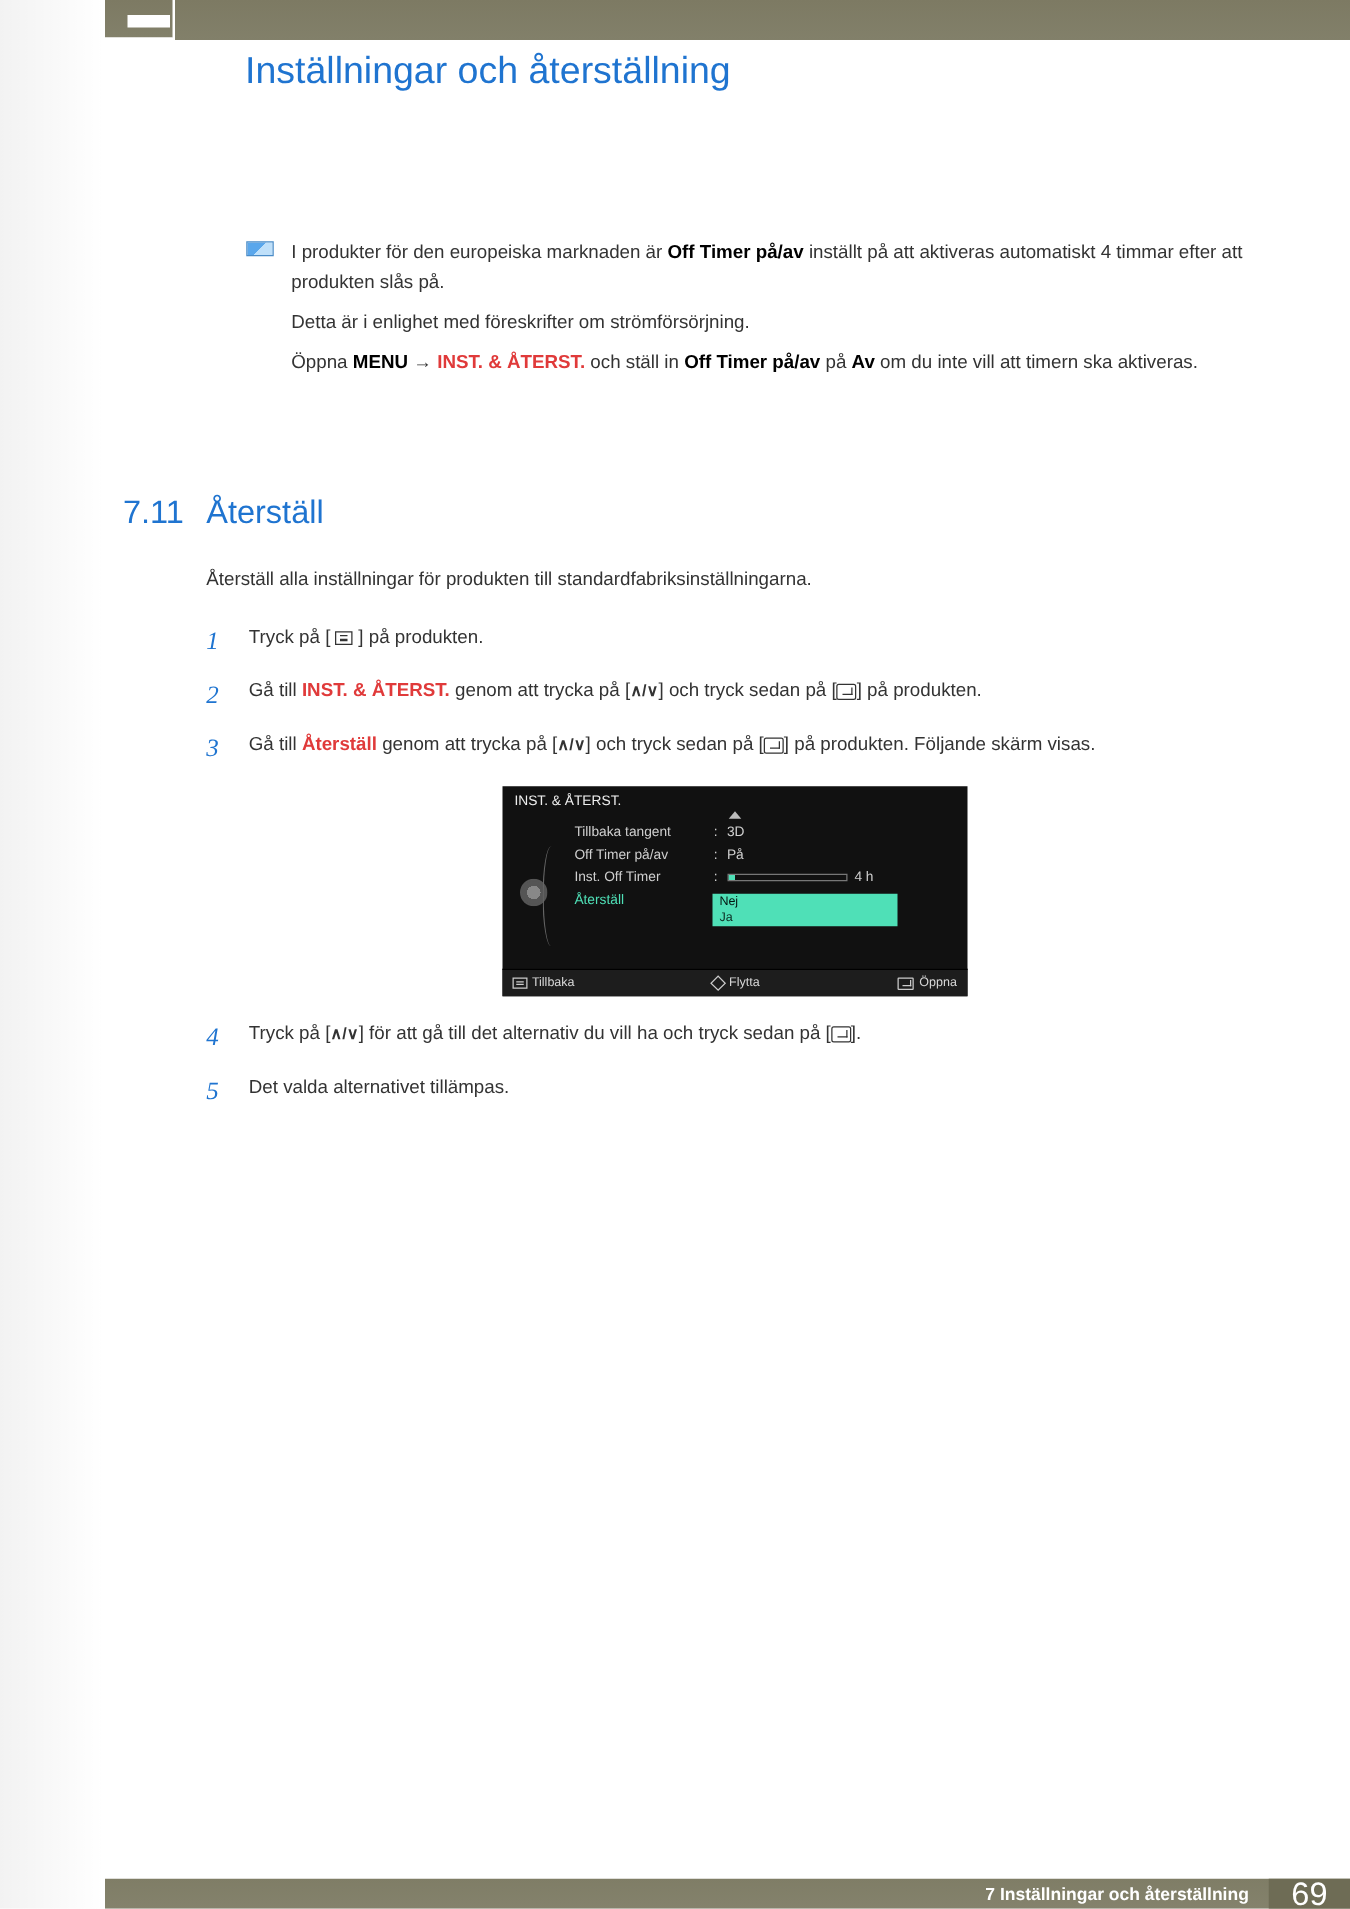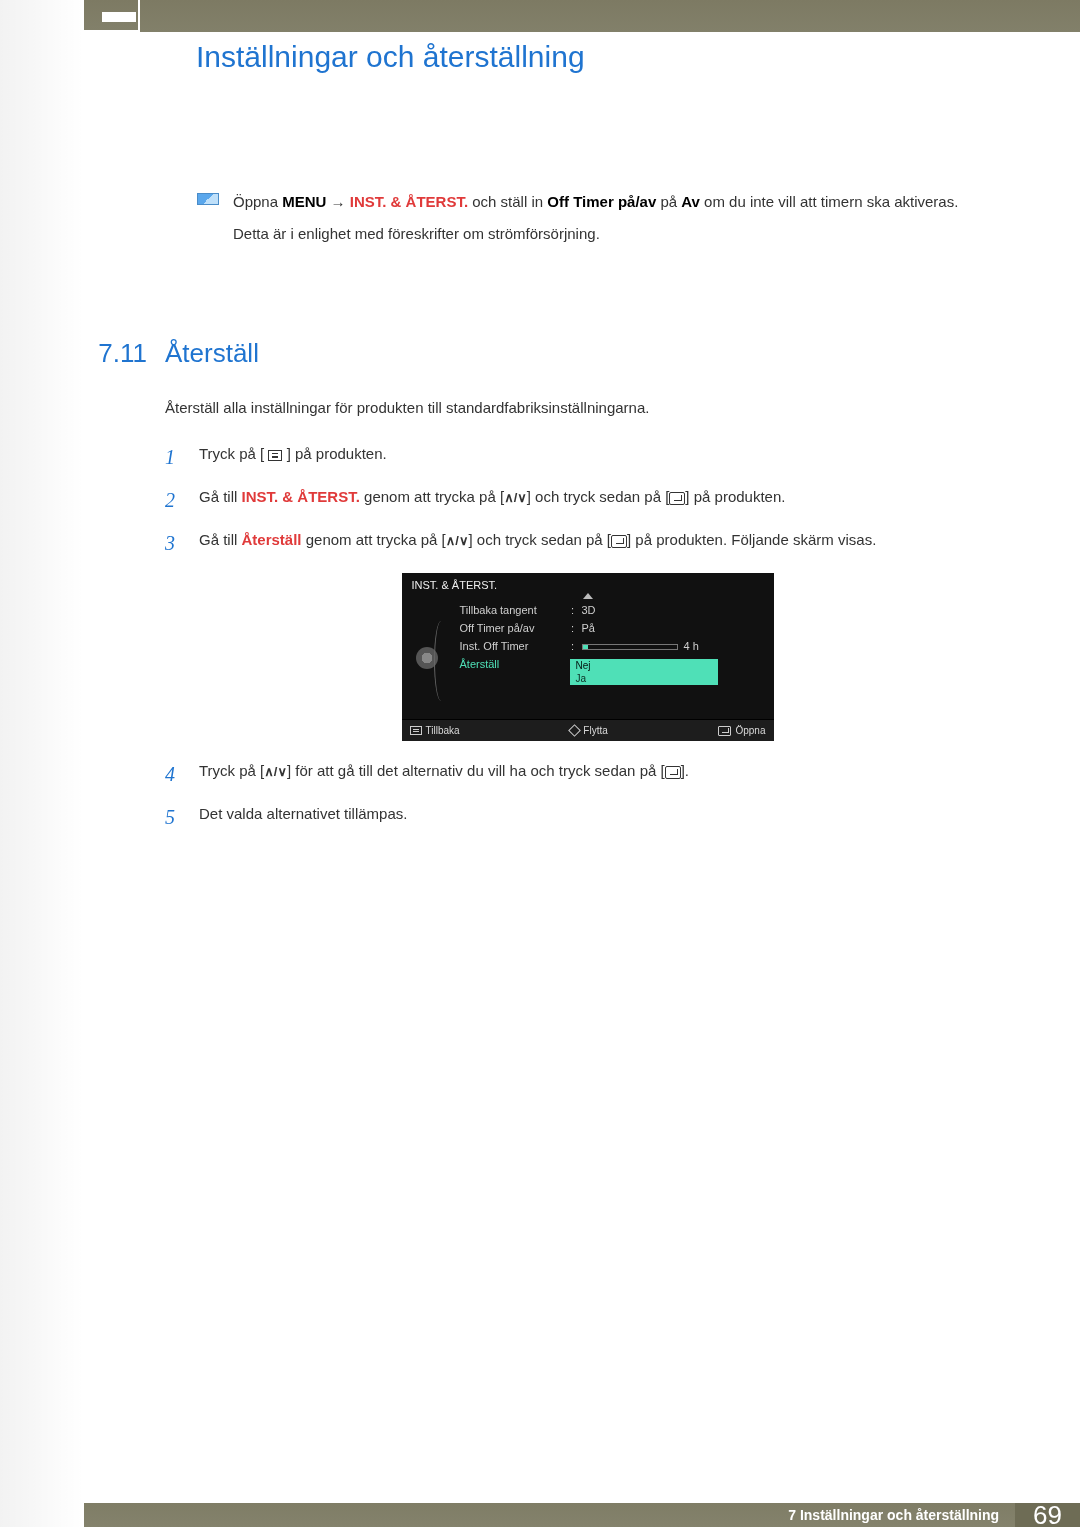--- a/index.html
+++ b/index.html
@@ -216,23 +216,26 @@
 <div class="tab-edge"></div>
 <div class="tab-corner"></div>
 <div class="top-bar"></div>
 <div class="header-title">Inställningar och återställning</div>
 
 <div class="content">
 
   <div class="note-block">
     <span class="note-icon"></span>
     <p>
+      <span>I produkter för den europeiska marknaden är </span><span class="black-strong">Off Timer på/av</span><span> inställt på att aktiveras automatiskt 4 timmar efter att produkten slås på.</span>
+    </p>
+    <p>Detta är i enlighet med föreskrifter om strömförsörjning.</p>
+    <p>
       <span>Öppna </span><span class="black-strong">MENU</span><span class="arrow"> → </span><span class="red-strong">INST. &amp; ÅTERST.</span><span> och ställ in </span><span class="black-strong">Off Timer på/av</span><span> på </span><span class="black-strong">Av</span><span> om du inte vill att timern ska aktiveras.</span>
     </p>
-    <p>Detta är i enlighet med föreskrifter om strömförsörjning.</p>
   </div>
 
   <h2 class="section-h2">
     <span class="section-num">7.11</span><span>Återställ</span>
   </h2>
   <p class="section-text">Återställ alla inställningar för produkten till standardfabriksinställningarna.</p>
 
 
   <div class="steps">
     <div class="step">

